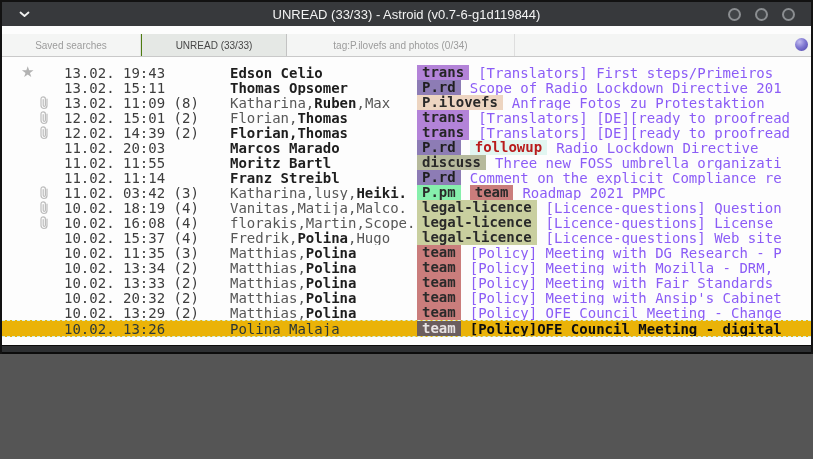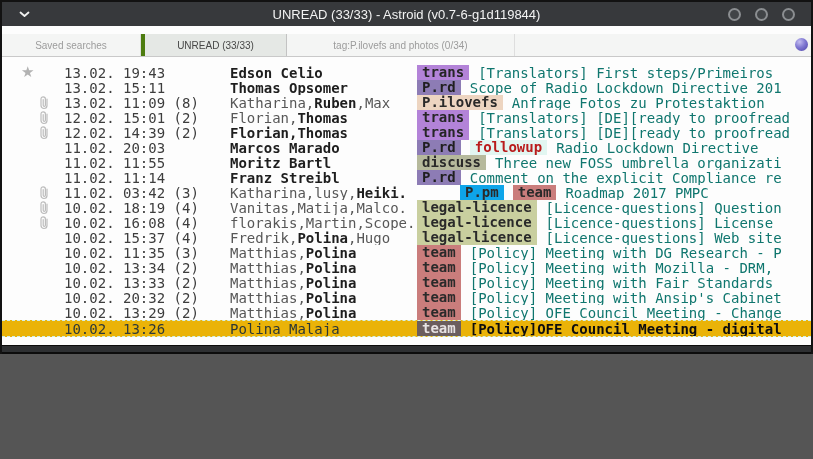--- a/index.html
+++ b/index.html
@@ -34,21 +34,21 @@
     border-bottom:1px solid #c9c9c9;
     display:flex; align-items:stretch; font-size:10px; position:relative;
   }
   .tab{
     display:flex; align-items:center; justify-content:center;
     color:#9c9c9c; border-right:1px solid #dedede; background:transparent; cursor:pointer;
     white-space:nowrap; overflow:hidden;
   }
   .tab.active{
     background:#e5e8e5; color:#474747;
-    border-left:4px solid #4d7c0f; border-right:1px solid #c3c3c3;
+    border-left:1px solid #4d7c0f; border-right:1px solid #c3c3c3;
   }
   .globe{
     position:absolute; right:3px; top:4px; width:13px; height:13px; border-radius:50%;
     background: radial-gradient(circle at 35% 30%, #c3bdf0 0%, #8078d2 45%, #4a40a6 100%);
   }
 
   
   .list{
     flex:1; background:#fdfdfd; display:flex; flex-direction:column;
     font-family:"DejaVu Sans Mono", monospace; font-size:14px;
@@ -60,21 +60,21 @@
   .clip{ margin-left:36px; display:flex; align-items:center; }
   .cell-date{ width:166px; flex:none; color:#3d3d3d; overflow:hidden; }
   .cell-sender{ width:187px; flex:none; overflow:hidden; }
   .seg-b{ font-weight:bold; color:#1e1e1e; }
   .seg-r{ color:#575757; }
   .cell-main{ flex:1; overflow:hidden; display:flex; align-items:center; }
   .badge{
     font-weight:bold; color:#262626; padding:8px 5px; border-radius:6px;
     margin-right:9px; flex:none; line-height:1.35;
   }
-  .subject{ color:#0f766e; overflow:hidden; }
+  .subject{ color:#8b5cf6; overflow:hidden; }
 
   .row.selected{
     background:#eab308;
     border-top:1px dashed #d2efe7; border-bottom:1px dashed #d2efe7;
   }
   .row.selected .cell-date{ color:#2e3a37; }
   .row.selected .seg-r, .row.selected .seg-b{ color:#2c3734; font-weight:normal; }
   .row.selected .subject{ color:#0e0e0e; font-weight:bold; }
 
   
@@ -207,23 +207,23 @@
         <span class="cell-flag">
           <span class="clip">
             <svg width="12" height="16" viewBox="0 0 12 16">
               <path d="M9 4 v6.5 a3 3 0 0 1 -6 0 V4 a2.2 2.2 0 0 1 4.4 0 v6.3 a1.1 1.1 0 0 1 -2.2 0 V4.5" fill="none" stroke="#bcbcbc" stroke-width="1.2" stroke-linecap="round"></path>
             </svg>
           </span>
         </span>
         <span class="cell-date">11.02. 03:42 (3)</span>
         <span class="cell-sender"><span class="seg-r">Katharina,lusy,</span><span class="seg-b">Heiki.</span></span>
         <span class="cell-main">
-          <span class="badge" style="background: #0ea5e9; color: rgb(42, 42, 42); margin-left: 43px;">P.pm</span>
-          <span class="badge" style="background: rgb(202, 125, 124); color: rgb(42, 42, 42);">team</span>
-          <span class="subject">Roadmap 2017 PMPC</span>
+          <span class="badge" style="background: #86efac; color: rgb(42, 42, 42);">P.pm</span>
+          <span class="badge" style="background: rgb(202, 125, 124); color: rgb(42, 42, 42);">team</span>
+          <span class="subject">Roadmap 2021 PMPC</span>
         </span>
       </div>
       <div class="row">
         <span class="cell-flag">
           <span class="clip">
             <svg width="12" height="16" viewBox="0 0 12 16">
               <path d="M9 4 v6.5 a3 3 0 0 1 -6 0 V4 a2.2 2.2 0 0 1 4.4 0 v6.3 a1.1 1.1 0 0 1 -2.2 0 V4.5" fill="none" stroke="#bcbcbc" stroke-width="1.2" stroke-linecap="round"></path>
             </svg>
           </span>
         </span>

